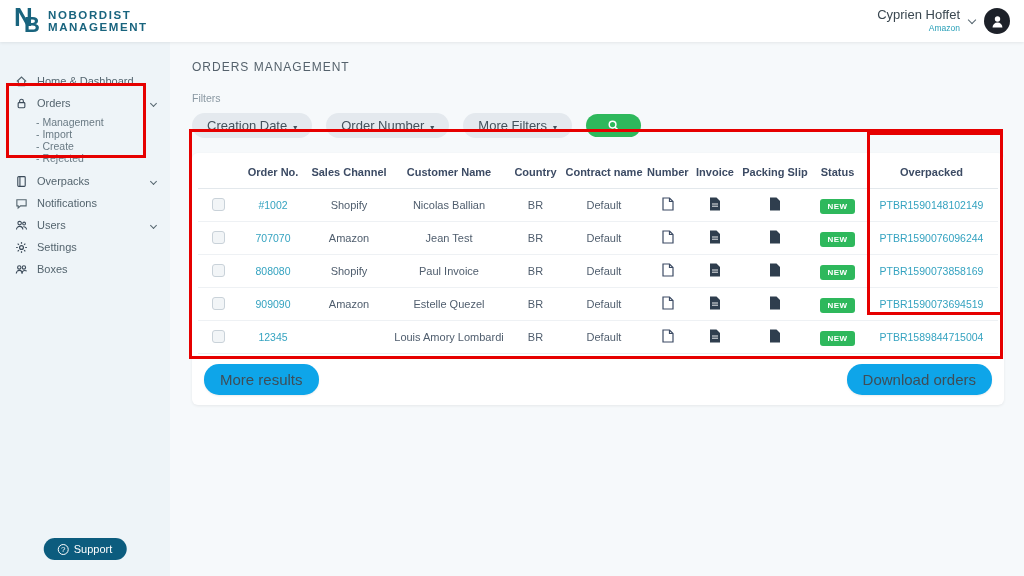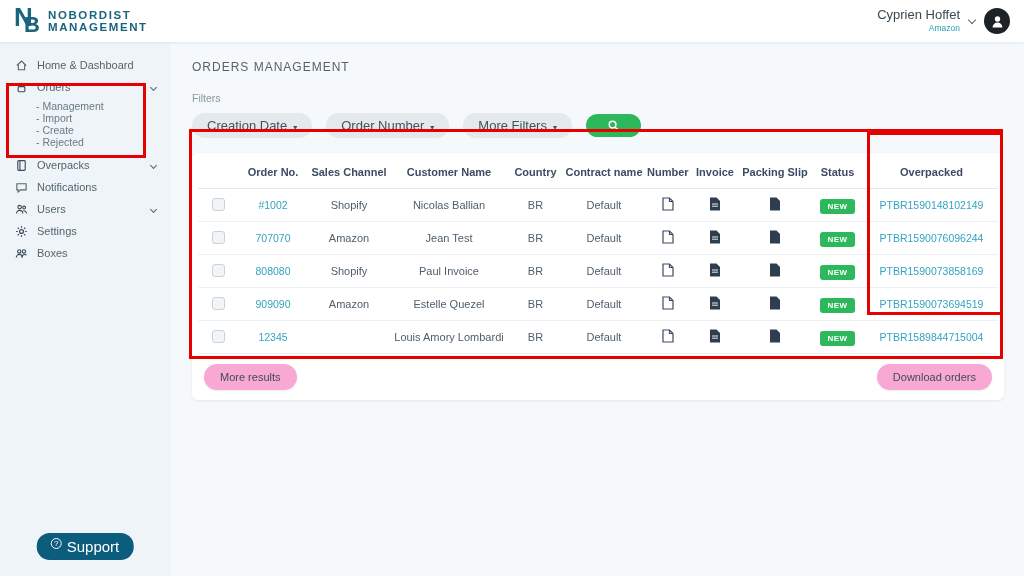--- a/index.html
+++ b/index.html
@@ -28,37 +28,37 @@
     width:6px; height:6px; border-right:1.4px solid #55656f; border-bottom:1.4px solid #55656f;
     transform:rotate(45deg); display:inline-block; margin-top:-3px;
   }
   .avatar {
     width:26px; height:26px; border-radius:50%; background:#1d2129;
     display:flex; align-items:center; justify-content:center;
   }
 
   
   .layout { display:flex; height:534px; }
-  .sidebar { width:170px; background:#eef4f8; padding-top:12px; position:relative; flex:none; }
+  .sidebar { width:170px; background:#eef4f8; padding-top:28px; position:relative; flex:none; }
   .main { flex:1; background:#f6f9fb; padding:18px 20px 0 22px; }
 
   
   .side-item {
     display:flex; align-items:center; gap:9px; padding:6px 14px;
     font-size:11px; color:#54646e; cursor:pointer; height:22px;
   }
   .side-item .icon { width:14px; display:flex; justify-content:center; flex:none; }
   .side-item .s-chev { margin-left:auto; width:5px; height:5px;
     border-right:1.3px solid #55656f; border-bottom:1.3px solid #55656f; transform:rotate(45deg); }
   .submenu { padding:2px 0 6px 36px; }
   .submenu div { font-size:10.5px; color:#6a7a84; line-height:12px; cursor:pointer; }
   .support-btn {
     position:absolute; bottom:16px; left:50%; transform:translateX(-50%);
     background:#0C5C7E; color:#fff; border-radius:13px; padding:5px 14px;
-    font-size:15px; display:flex; align-items:flex-start; gap:5px; cursor:pointer; white-space:nowrap;
+    font-size:11px; display:flex; align-items:flex-end; gap:5px; cursor:pointer; white-space:nowrap;
   }
   .q-icon {
     width:11px; height:11px; border:1px solid #fff; border-radius:50%;
     font-size:8px; line-height:10px; text-align:center; display:inline-block;
   }
   .q-icon::before { content:"?"; }
 
   
   .page-title { font-size:12px; letter-spacing:1px; color:#55626c; margin-bottom:18px; }
   .filters-label { font-size:10.5px; color:#8a98a2; margin-bottom:9px; }
@@ -91,22 +91,22 @@
   .checkbox {
     width:13px; height:13px; border:1px solid #c9d2d9; background:#f2f5f7;
     border-radius:3px; display:inline-block; cursor:pointer;
   }
   .badge {
     background:#2EB85C; color:#fff; font-size:8px; font-weight:bold;
     padding:3px 7px; border-radius:3px; letter-spacing:.5px;
   }
   .card-footer { display:flex; justify-content:space-between; margin-top:10px; padding:0 6px; }
   .pill-btn {
-    background:#f9a8d4; border:none; border-radius:15px; padding:7px 16px;
-    font-size:11px; color:#3f4d57; cursor:pointer; font-family:inherit;
+    background:#0ea5e9; border:none; border-radius:15px; padding:7px 16px;
+    font-size:15px; color:#3f4d57; cursor:pointer; font-family:inherit;
     box-shadow:0 1px 2px rgba(0,0,0,.08);
   }
 
   
   .annotation { position:absolute; border:3px solid #E60000; pointer-events:none; z-index:50; }
   .ann-sidebar { left:6px;  top:83px;  width:140px; height:75px; }
   .ann-table   { left:189px; top:129px; width:814px; height:230px; }
   .ann-overpacked { left:867px; top:132px; width:136px; height:183px; }
 
   svg { display:block; }

